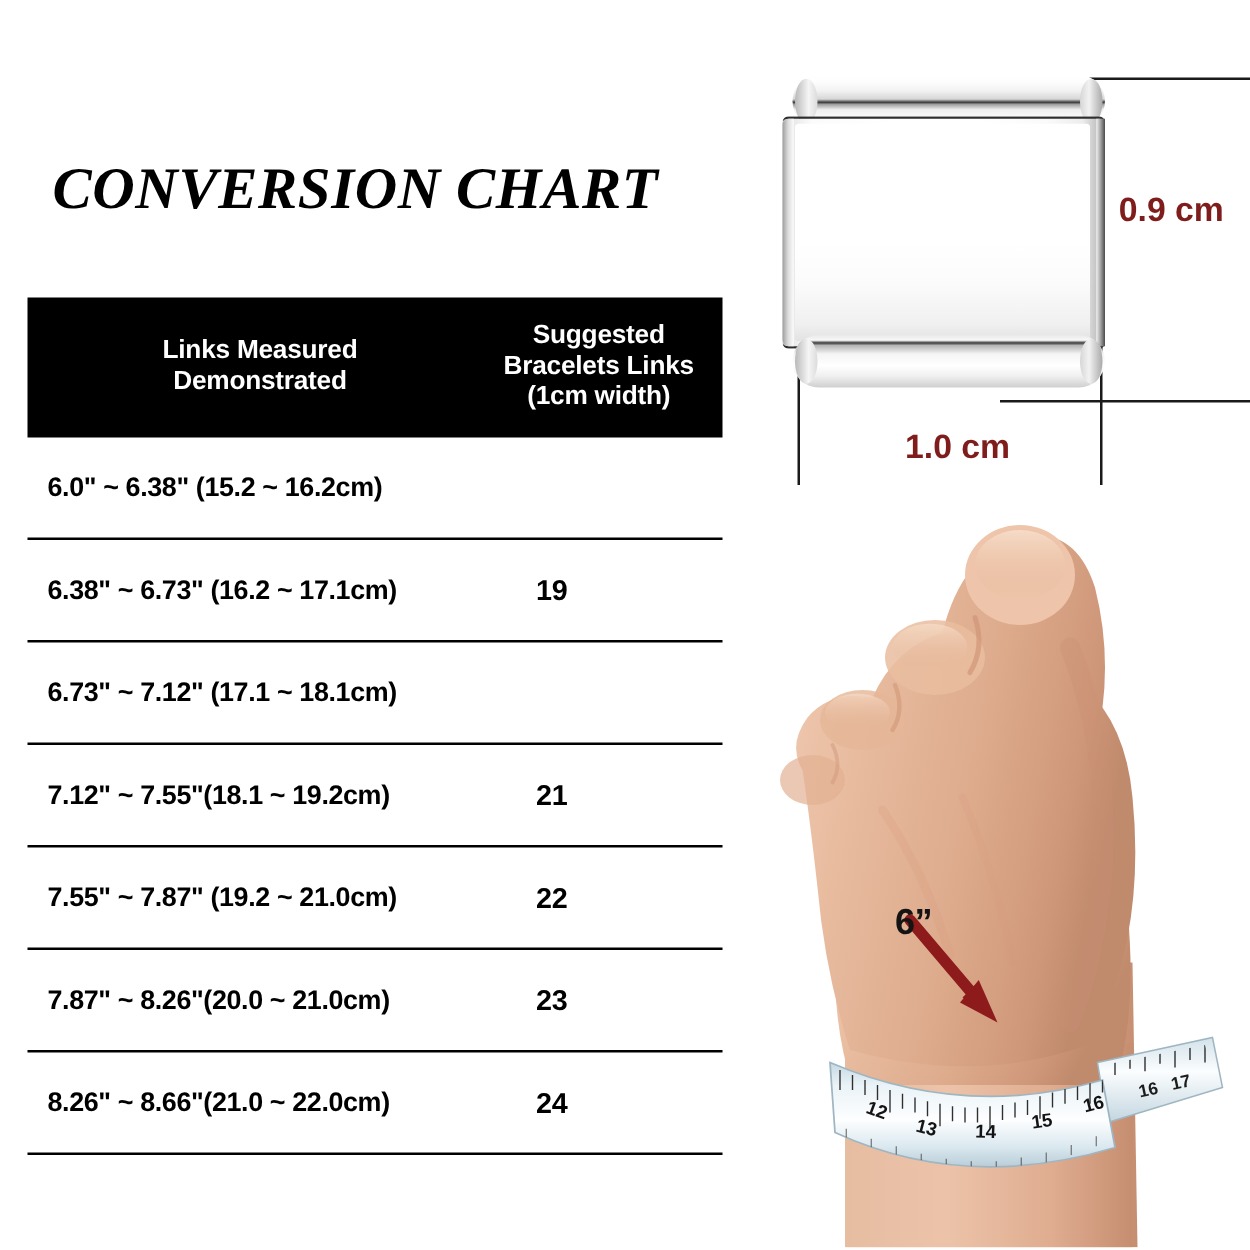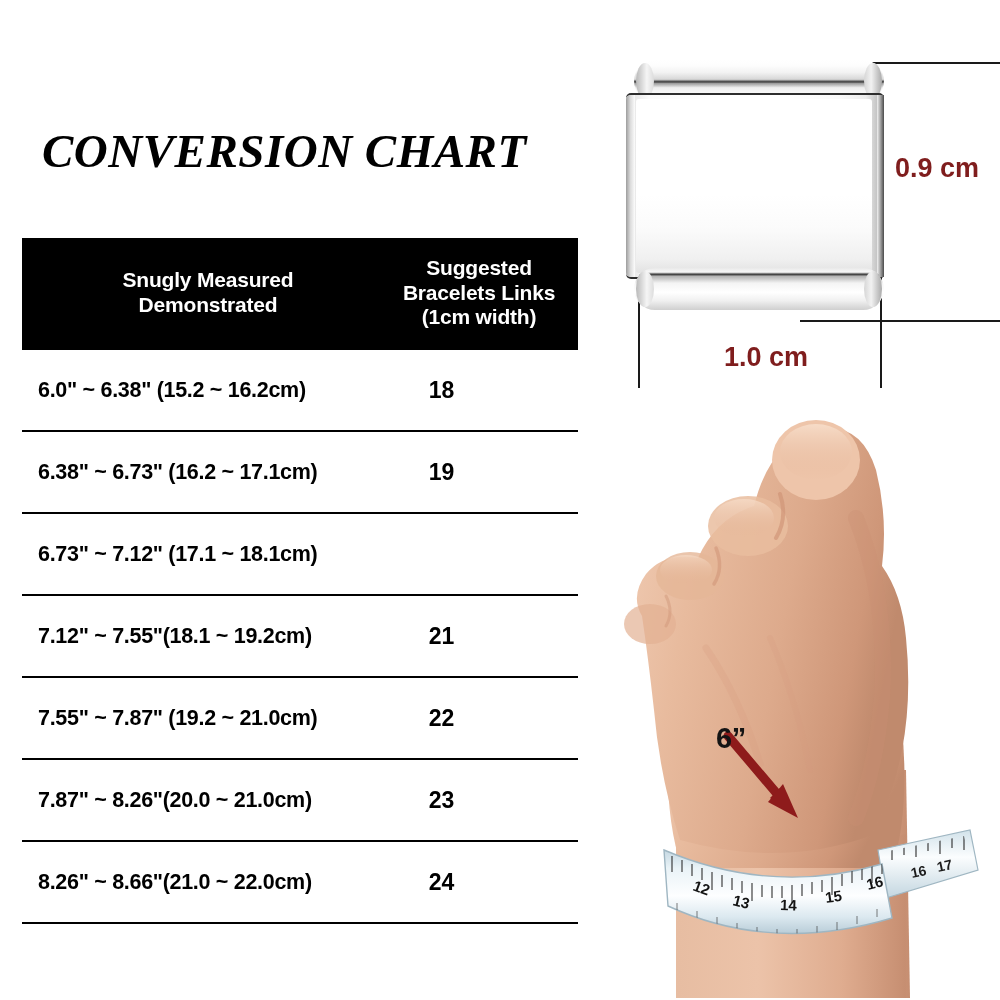--- a/index.html
+++ b/index.html
@@ -145,33 +145,32 @@
 <body>
 
 <div id="page">
 
   <div class="title-2">CONVERSION CHART</div>
 
   <div class="table-wrap">
 
     <div class="thead">
       <div class="th th-wrist">
-        <div>Snugly Measured</div>
+        <div>Links Measured</div>
         <div>Demonstrated</div>
       </div>
       <div class="th th-links">
         <div>Suggested</div>
         <div>Bracelets Links</div>
         <div>(1cm width)</div>
       </div>
     </div>
 
     <div class="trow">
       <div class="td-range">6.0" ~ 6.38" (15.2 ~ 16.2cm)</div>
-      <div class="td-links">18</div>
     </div>
     <div class="trow">
       <div class="td-range">6.38" ~ 6.73" (16.2 ~ 17.1cm)</div>
       <div class="td-links">19</div>
     </div>
     <div class="trow">
       <div class="td-range">6.73" ~ 7.12" (17.1 ~ 18.1cm)</div>
     </div>
     <div class="trow">
       <div class="td-range">7.12" ~ 7.55"(18.1 ~ 19.2cm)</div>

